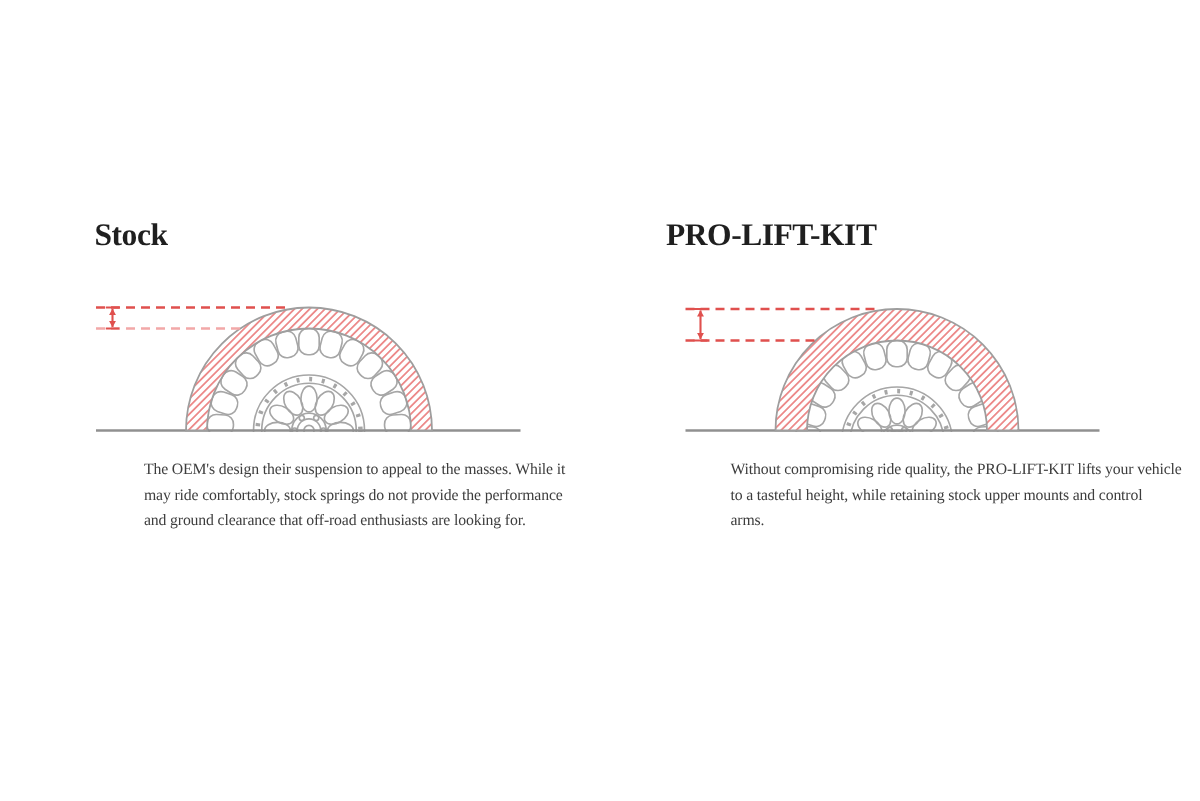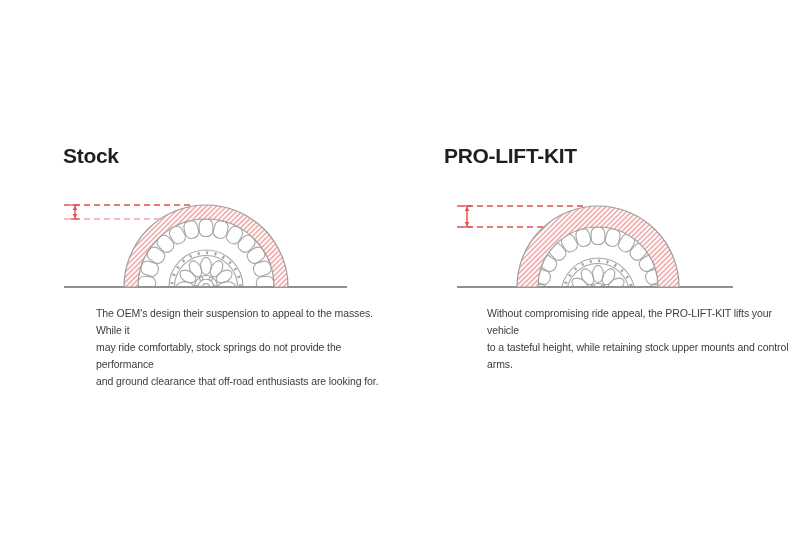--- a/index.html
+++ b/index.html
@@ -3,21 +3,21 @@
 <meta charset="utf-8">
 <style>
   * { margin: 0; padding: 0; box-sizing: border-box; }
   html, body { background: #ffffff; }
   .page {
     position: relative;
     width: 800px;
     height: 534px;
     background: #ffffff;
     overflow: hidden;
-    font-family: Liberation Sans, sans-serif;
+    font-family: Liberation Serif, serif;
   }
   .panel-title {
     position: absolute;
     top: 144px;
     font-size: 21px;
     font-weight: 700;
     letter-spacing: -0.3px;
     color: #1f1f1f;
     white-space: nowrap;
   }
@@ -171,17 +171,17 @@
         <line x1="22" y1="15" x2="22" y2="34"></line>
         <polygon points="22,14.8 19.7,19 24.3,19" stroke="none"></polygon>
         <polygon points="22,34.2 19.7,30 24.3,30" stroke="none"></polygon>
       </g>
     </svg>
 
   <div class="panel-description left">The OEM's design their suspension to appeal to the masses. While it
 may ride comfortably, stock springs do not provide the performance
 and ground clearance that off-road enthusiasts are looking for.</div>
 
-  <div class="panel-description right">Without compromising ride appeal, the PRO-LIFT-KIT lifts your vehicle
+  <div class="panel-description right">Without compromising ride quality, the PRO-LIFT-KIT lifts your vehicle
 to a tasteful height, while retaining stock upper mounts and control
 arms.</div>
 
 </div>
 
 </body></html>

